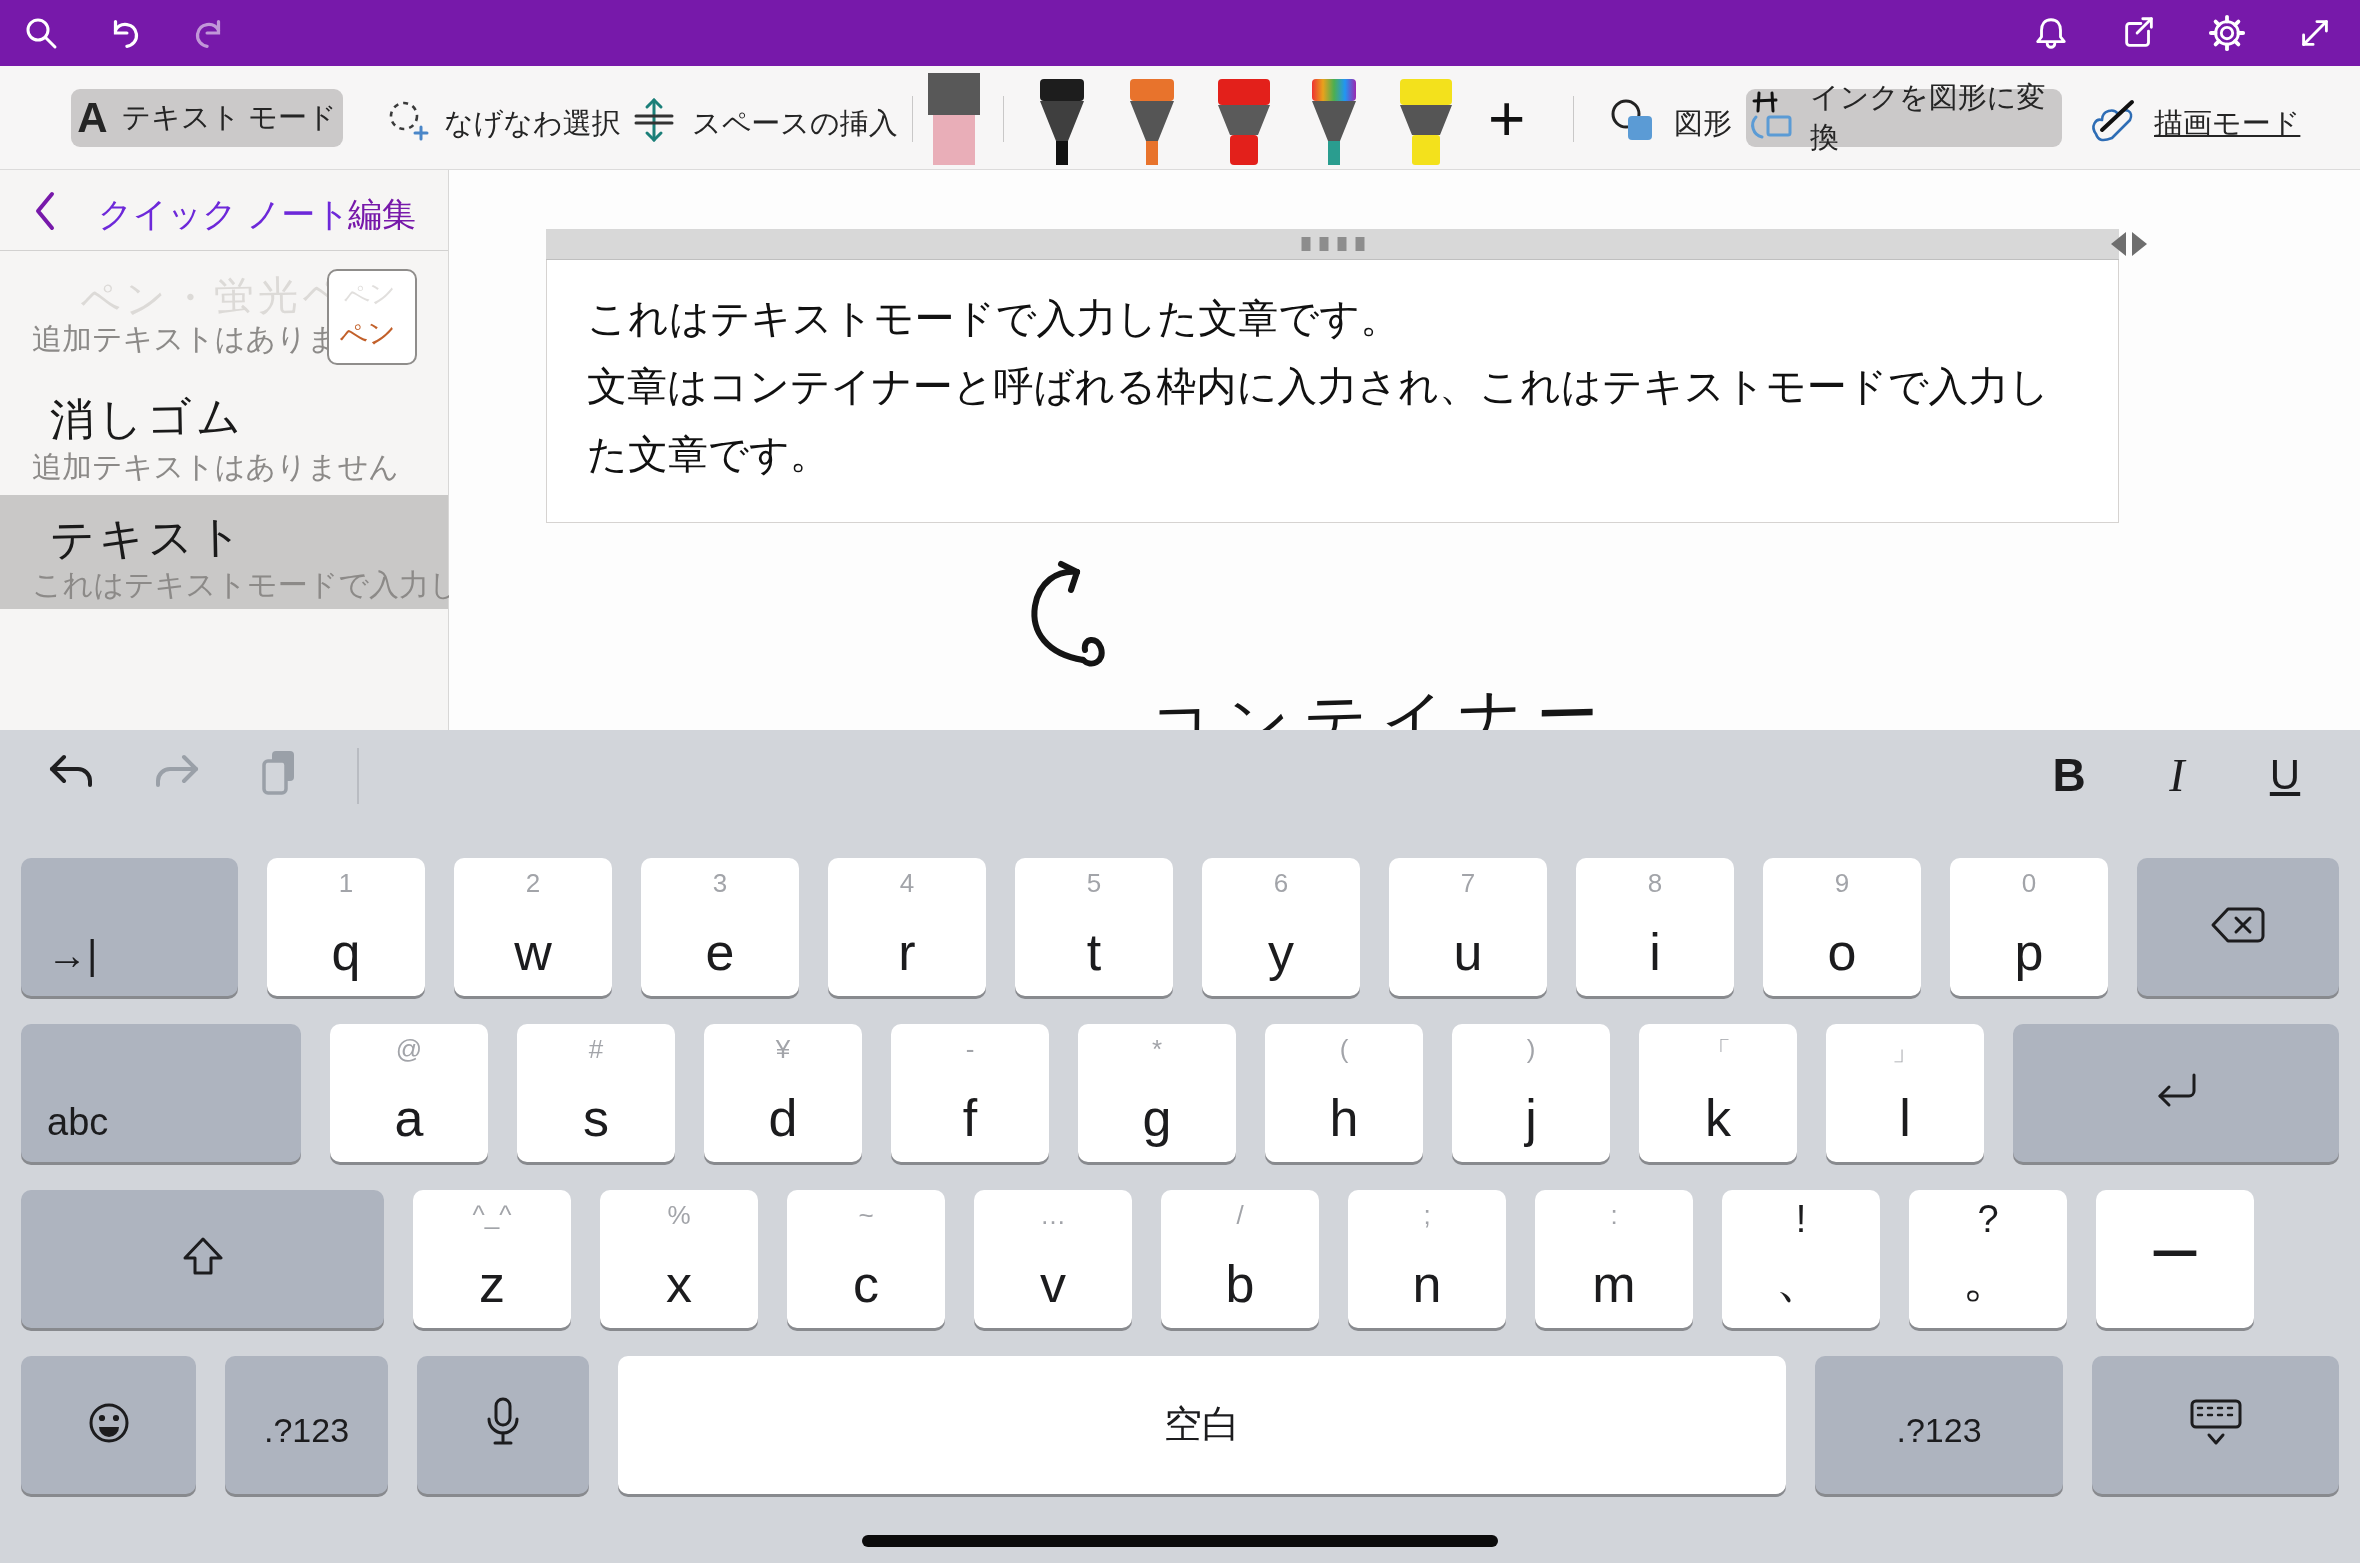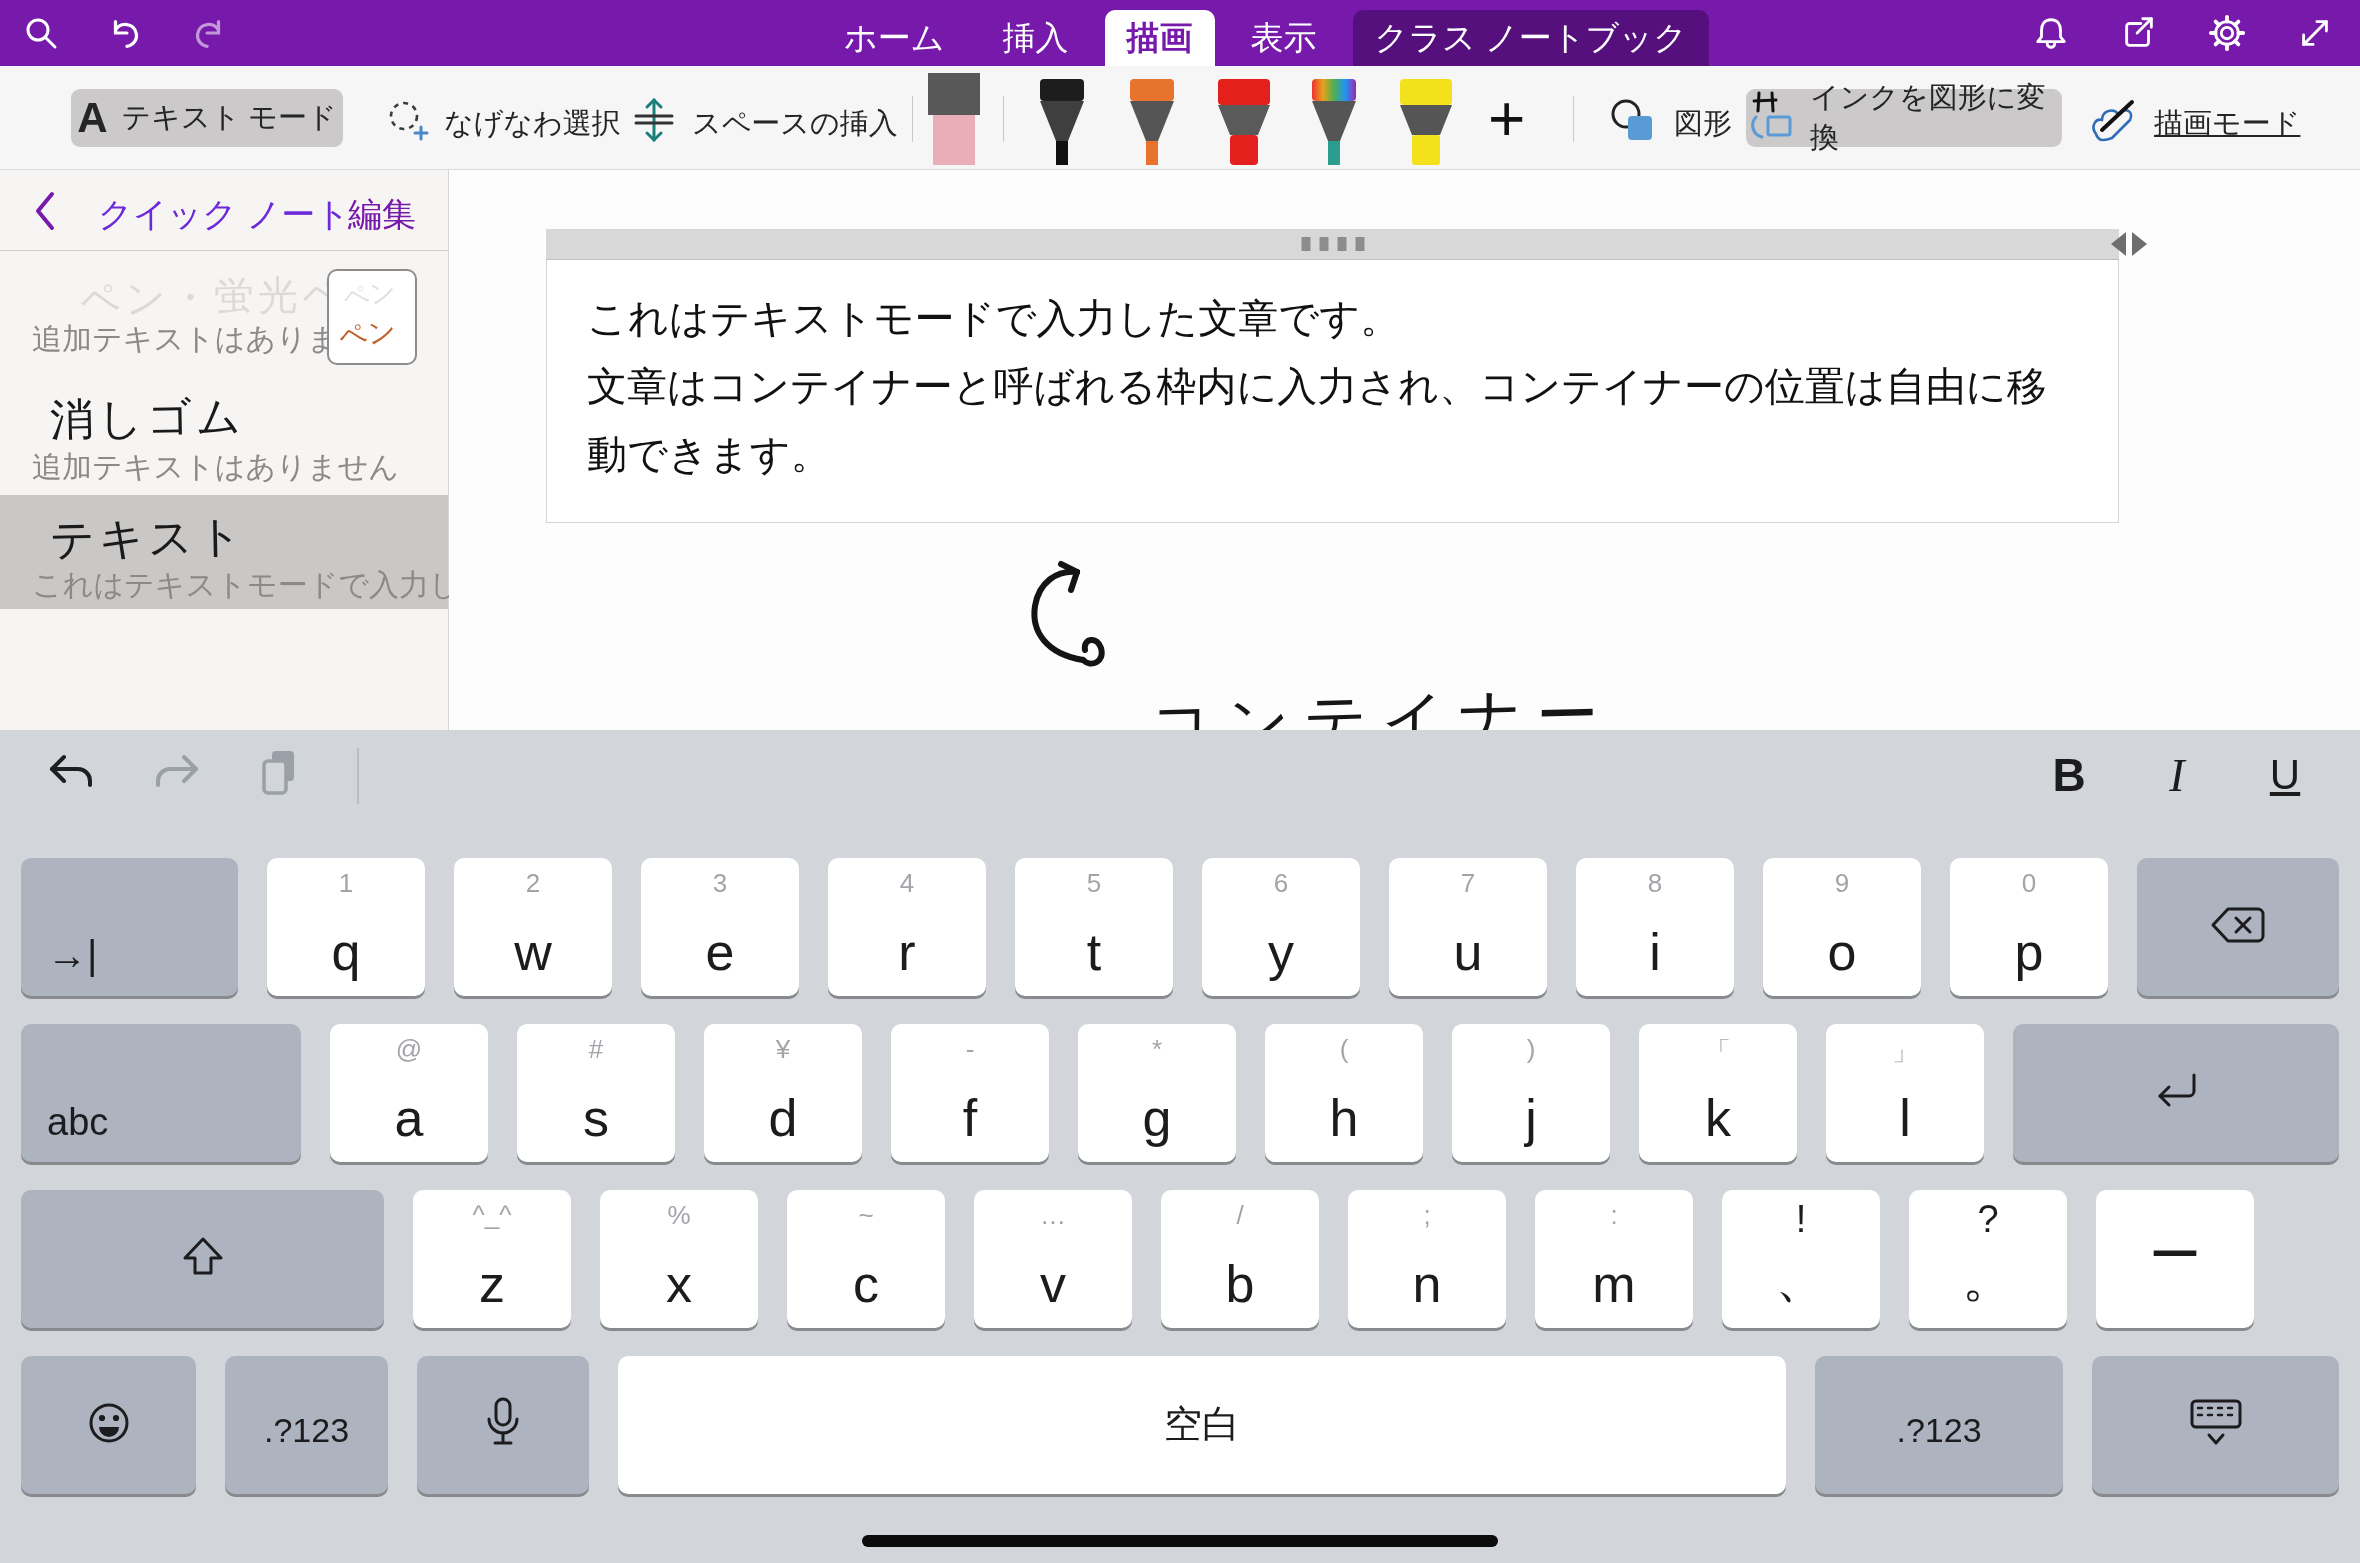--- a/index.html
+++ b/index.html
@@ -104,27 +104,20 @@
         </svg>
       </div>
       <div class="tb-icon" style="opacity:.55">
         <svg width="40" height="40" viewBox="0 0 40 40" fill="none" stroke="#fff" stroke-width="3.4" stroke-linecap="round">
           <path d="M30 8 L30 20 L18 20"></path>
             <path d="M30 17 C25 8 10 9 8 21 C7 28 12 33 18 34"></path>
         </svg>
       </div>
     </div>
 
-    <div class="tabs">
-      <div class="tab">ホーム</div>
-      <div class="tab">挿入</div>
-      <div class="tab active">描画</div>
-      <div class="tab">表示</div>
-      <div class="tab dark">クラス ノートブック</div>
-    </div>
 
     <div class="tb-right">
       <div class="tb-icon">
         <svg width="40" height="40" viewBox="0 0 40 40" fill="none" stroke="#fff" stroke-width="3" stroke-linecap="round" stroke-linejoin="round">
           <path d="M20 6 C13 6 10 11 10 17 V24 L6 29 H34 L30 24 V17 C30 11 27 6 20 6 Z"></path>
           <path d="M16 31 a4 4 0 0 0 8 0"></path>
         </svg>
       </div>
       <div class="tb-icon">
         <svg width="40" height="40" viewBox="0 0 40 40" fill="none" stroke="#fff" stroke-width="3" stroke-linecap="round" stroke-linejoin="round">
@@ -332,21 +325,21 @@
               <span></span>
               <span></span>
           </div>
           <div class="cont-arrows">
             <div class="tri l"></div>
               <div class="tri r"></div>
           </div>
         </div>
         <div class="cont-body">
           <div>これはテキストモードで入力した文章です。</div>
-          <div>文章はコンテイナーと呼ばれる枠内に入力され、コンテイナーの位置は自由に移動できます。</div>
+          <div>文章はコンテイナーと呼ばれる枠内に入力され、これはテキストモードで入力した文章です。</div>
         </div>
       </div>
 
       <div class="ink-arrow">
         <svg width="140" height="130" viewBox="0 0 140 130" fill="none" stroke="#141414" stroke-width="6" stroke-linecap="round" stroke-linejoin="round">
           <path d="M96 112 C104 120 118 114 114 100 C110 88 96 90 98 102"></path>
           <path d="M96 112 C60 106 44 84 48 58 C52 34 70 22 90 24"></path>
           <path d="M90 24 L74 16"></path>
           <path d="M90 24 L84 42"></path>
         </svg>

